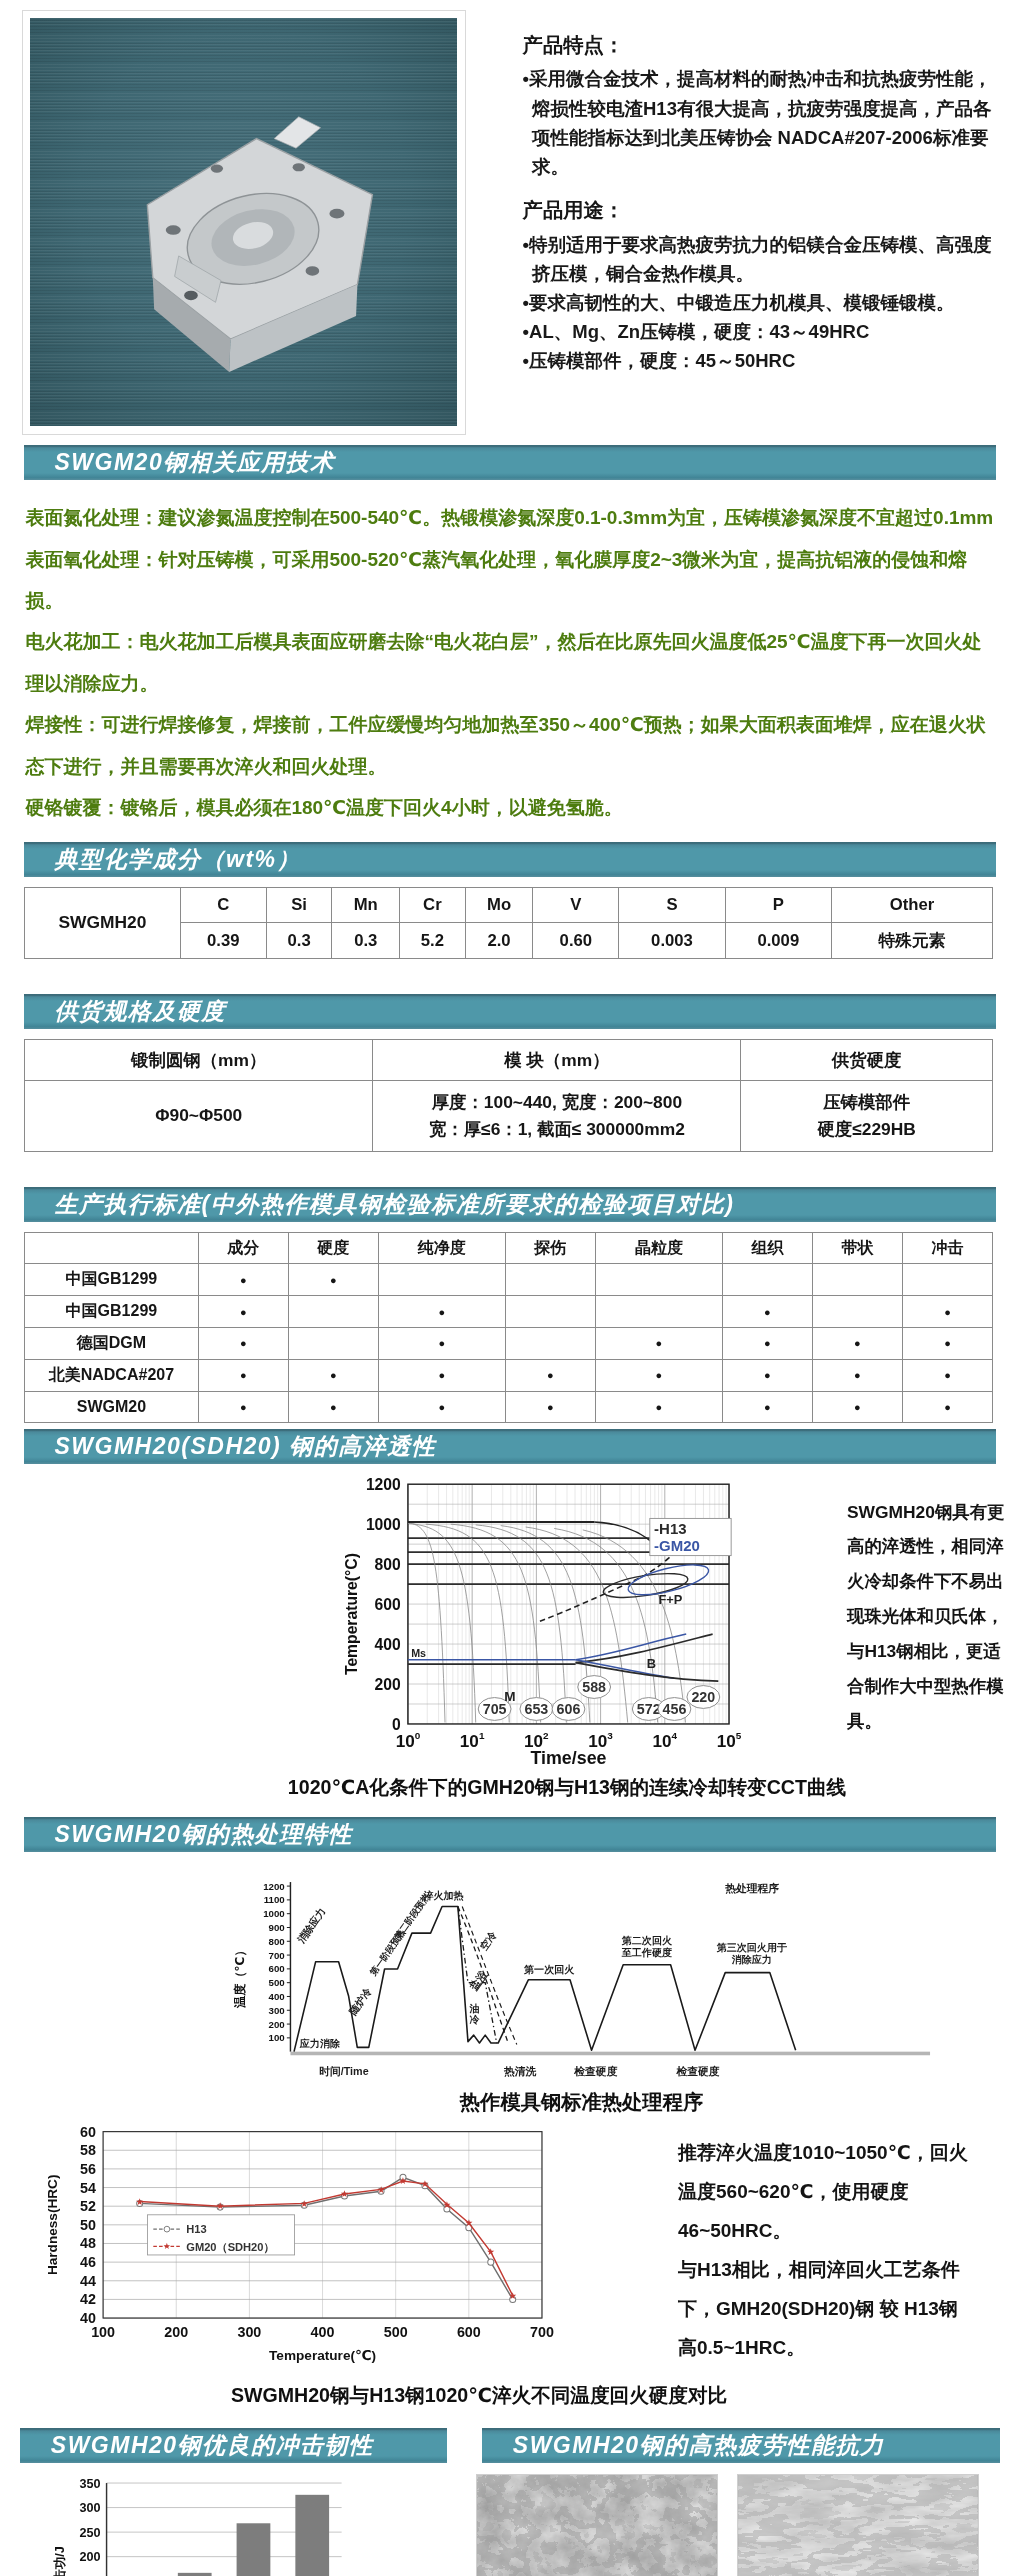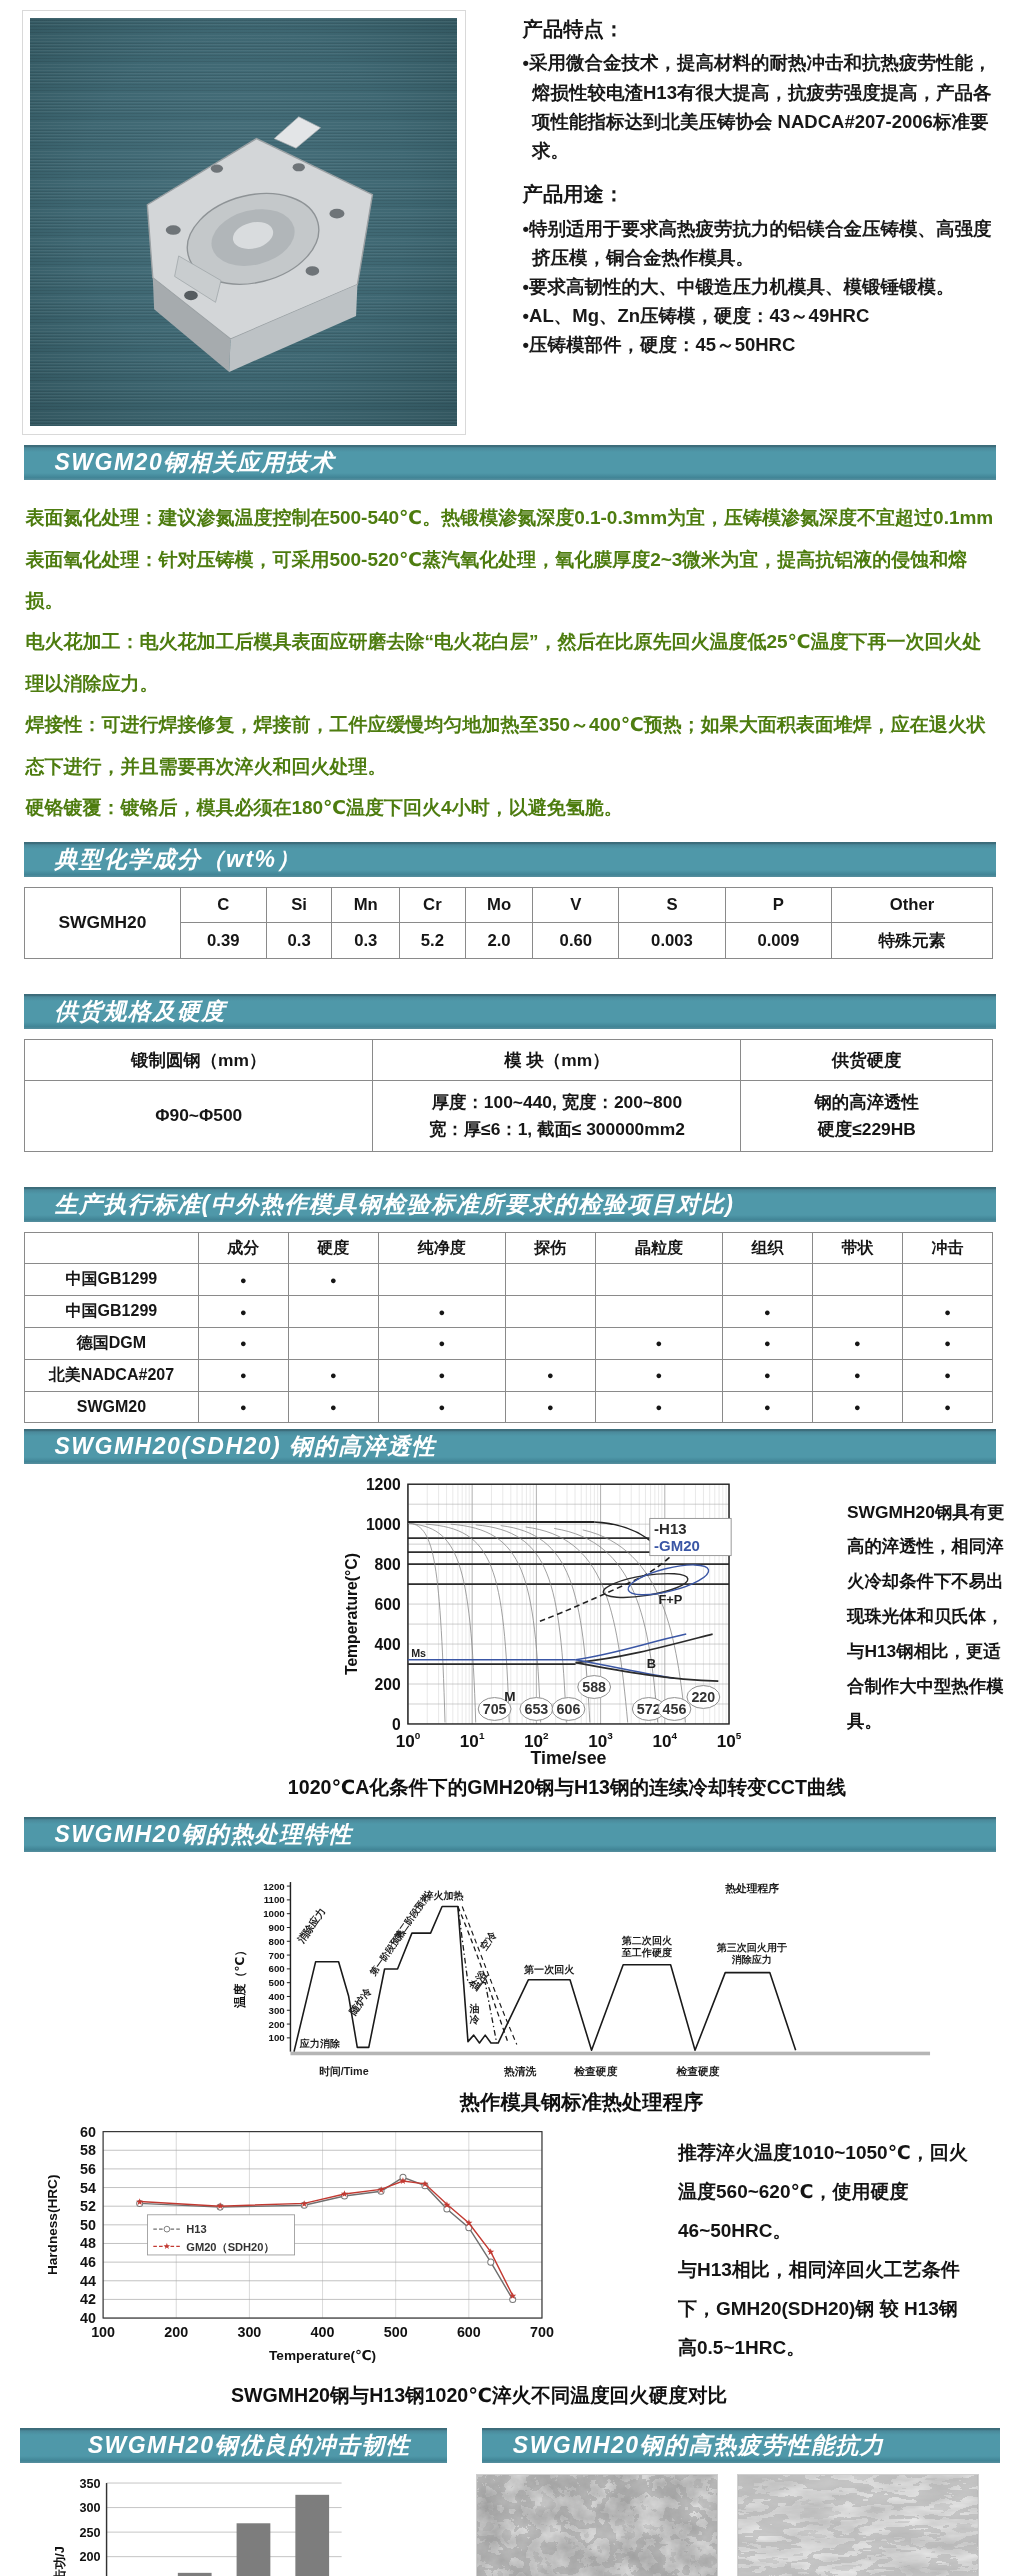--- a/index.html
+++ b/index.html
@@ -11,21 +11,21 @@
   
   .top-row{display:flex;padding:10.2px 24px 0 22px;gap:57px;}
   .photo-box{width:427px;height:408px;background:#fff;border:0.7px solid #d9d9d9;padding:7.3px;flex:none;}
   .photo-teal{
     width:100%;height:100%;position:relative;overflow:hidden;
     background:
       repeating-linear-gradient(180deg, rgba(255,255,255,0.055) 0 0.7px, rgba(0,0,0,0) 0.7px 2.2px, rgba(0,0,0,0.085) 2.2px 2.9px),
       radial-gradient(ellipse at 50% 45%, #48707c 0%, #3e6772 55%, #32565f 100%);
   }
   .photo-teal svg{position:absolute;left:14.5px;top:11px;}
-  .intro{flex:1;padding-top:4.4px;}
+  .intro{flex:1;padding-top:4.4px;margin-top:16px;}
   .intro h3{font-size:20.3px;font-weight:700;margin:0 0 5.8px 0;color:#161616;}
   .intro .sec{margin-top:14.5px;}
   .intro p{font-size:18.5px;font-weight:600;line-height:1.58;margin:0;color:#191919;
     text-indent:-9.4px;padding-left:9.4px;}
   
   .banner{
     margin:0 24px;height:35px;line-height:35px;
     background:linear-gradient(180deg,#477f90 0%,#4f98a9 20%,#4f98a9 80%,#3a7b8d 100%);
     box-shadow: inset 0 2.2px 0 rgba(0,0,0,0.16), inset 0 -1.5px 0 rgba(255,255,255,0.12);
     color:#fff;font-style:italic;font-weight:700;font-size:23px;letter-spacing:1.5px;
@@ -60,21 +60,21 @@
   .cap-ht{margin:1.5px 0 0 222px;width:719px;font-size:20.3px;}
   .temper-row{display:flex;margin-top:7.3px;}
   .temper-svg-wrap{margin-left:40px;flex:none;}
   .temper-side{width:294px;margin-left:93px;padding-top:11.6px;
     font-size:19px;font-weight:700;line-height:2.05;color:#141414;}
   .temper-side p{margin:0;}
   .cap-temper{margin:5.8px 0 0 65px;width:828px;}
   
   .bot-banners{display:flex;margin:19px 20.3px 0 20.3px;gap:35px;}
   .bot-banners .banner{margin:0;}
-  .banner.bn-impact{width:427px;flex:none;text-align:center;}
+  .banner.bn-impact{width:427px;flex:none;}
   .banner.bn-fatigue{flex:1;}
   .bottom-row{display:flex;padding:11.6px 20.3px 0 20.3px;}
   .impact-col{width:427px;flex:none;}
   .impact-col svg{margin-left:25.4px;display:block;}
   .fatigue-col{flex:1;margin-left:29px;}
   .tex-row{display:flex;gap:19px;}
   .tex{border:0.7px solid #cfcfcf;background:#8f8f8f;}
   svg text{font-family:"Liberation Sans","DejaVu Sans",sans-serif;}
   .htl{font-size:14px;font-weight:700;fill:#1d1d1d;}
   .htls{font-size:12.5px;font-weight:700;fill:#1d1d1d;}
@@ -162,21 +162,21 @@
     <tbody>
       <tr>
         <th class="sp-col1">锻制圆钢（mm）</th>
         <th class="sp-col2">模 块（mm）</th>
         <th class="sp-col3">供货硬度</th>
       </tr>
       <tr>
         <td>Φ90~Φ500</td>
         <td><span>厚度：100~440, 宽度：200~800</span><br>
             <span>宽：厚≤6：1, 截面≤ 300000mm2</span></td>
-        <td><span>钢的高淬透性</span><br>
+        <td><span>压铸模部件</span><br>
             <span>硬度≤229HB</span></td>
       </tr>
     </tbody>
   </table>
 
   <div class="banner" style="margin-top:35px;">生产执行标准(中外热作模具钢检验标准所要求的检验项目对比)</div>
   <table class="dt" id="std-table">
     <tbody id="std-body">
         <tr>
           <td class="rowlabel"></td>

